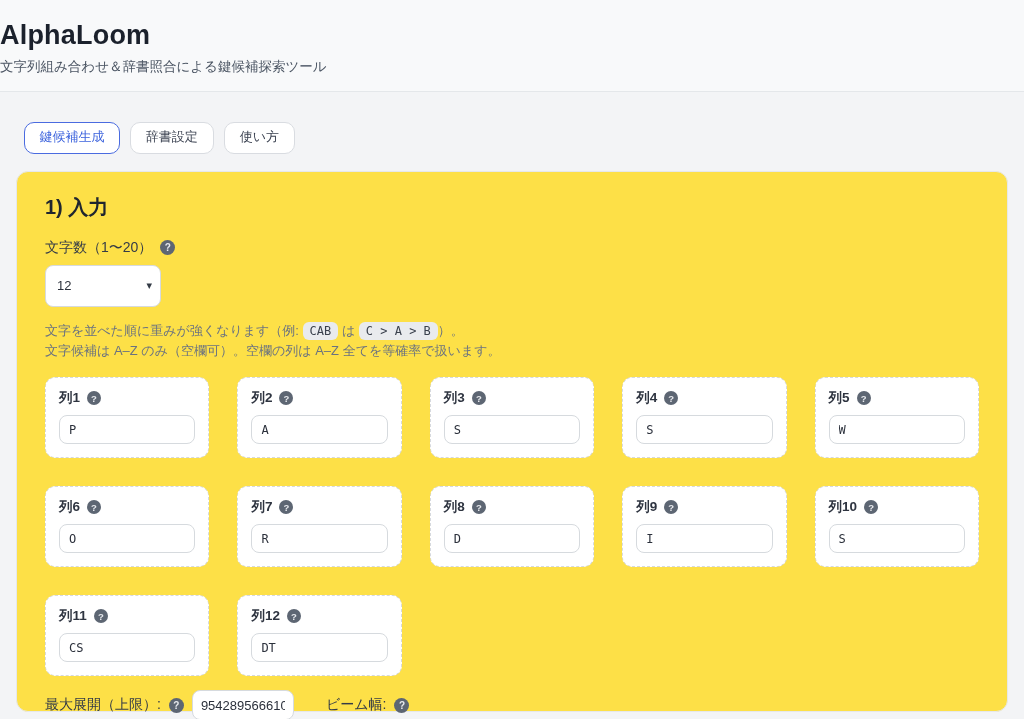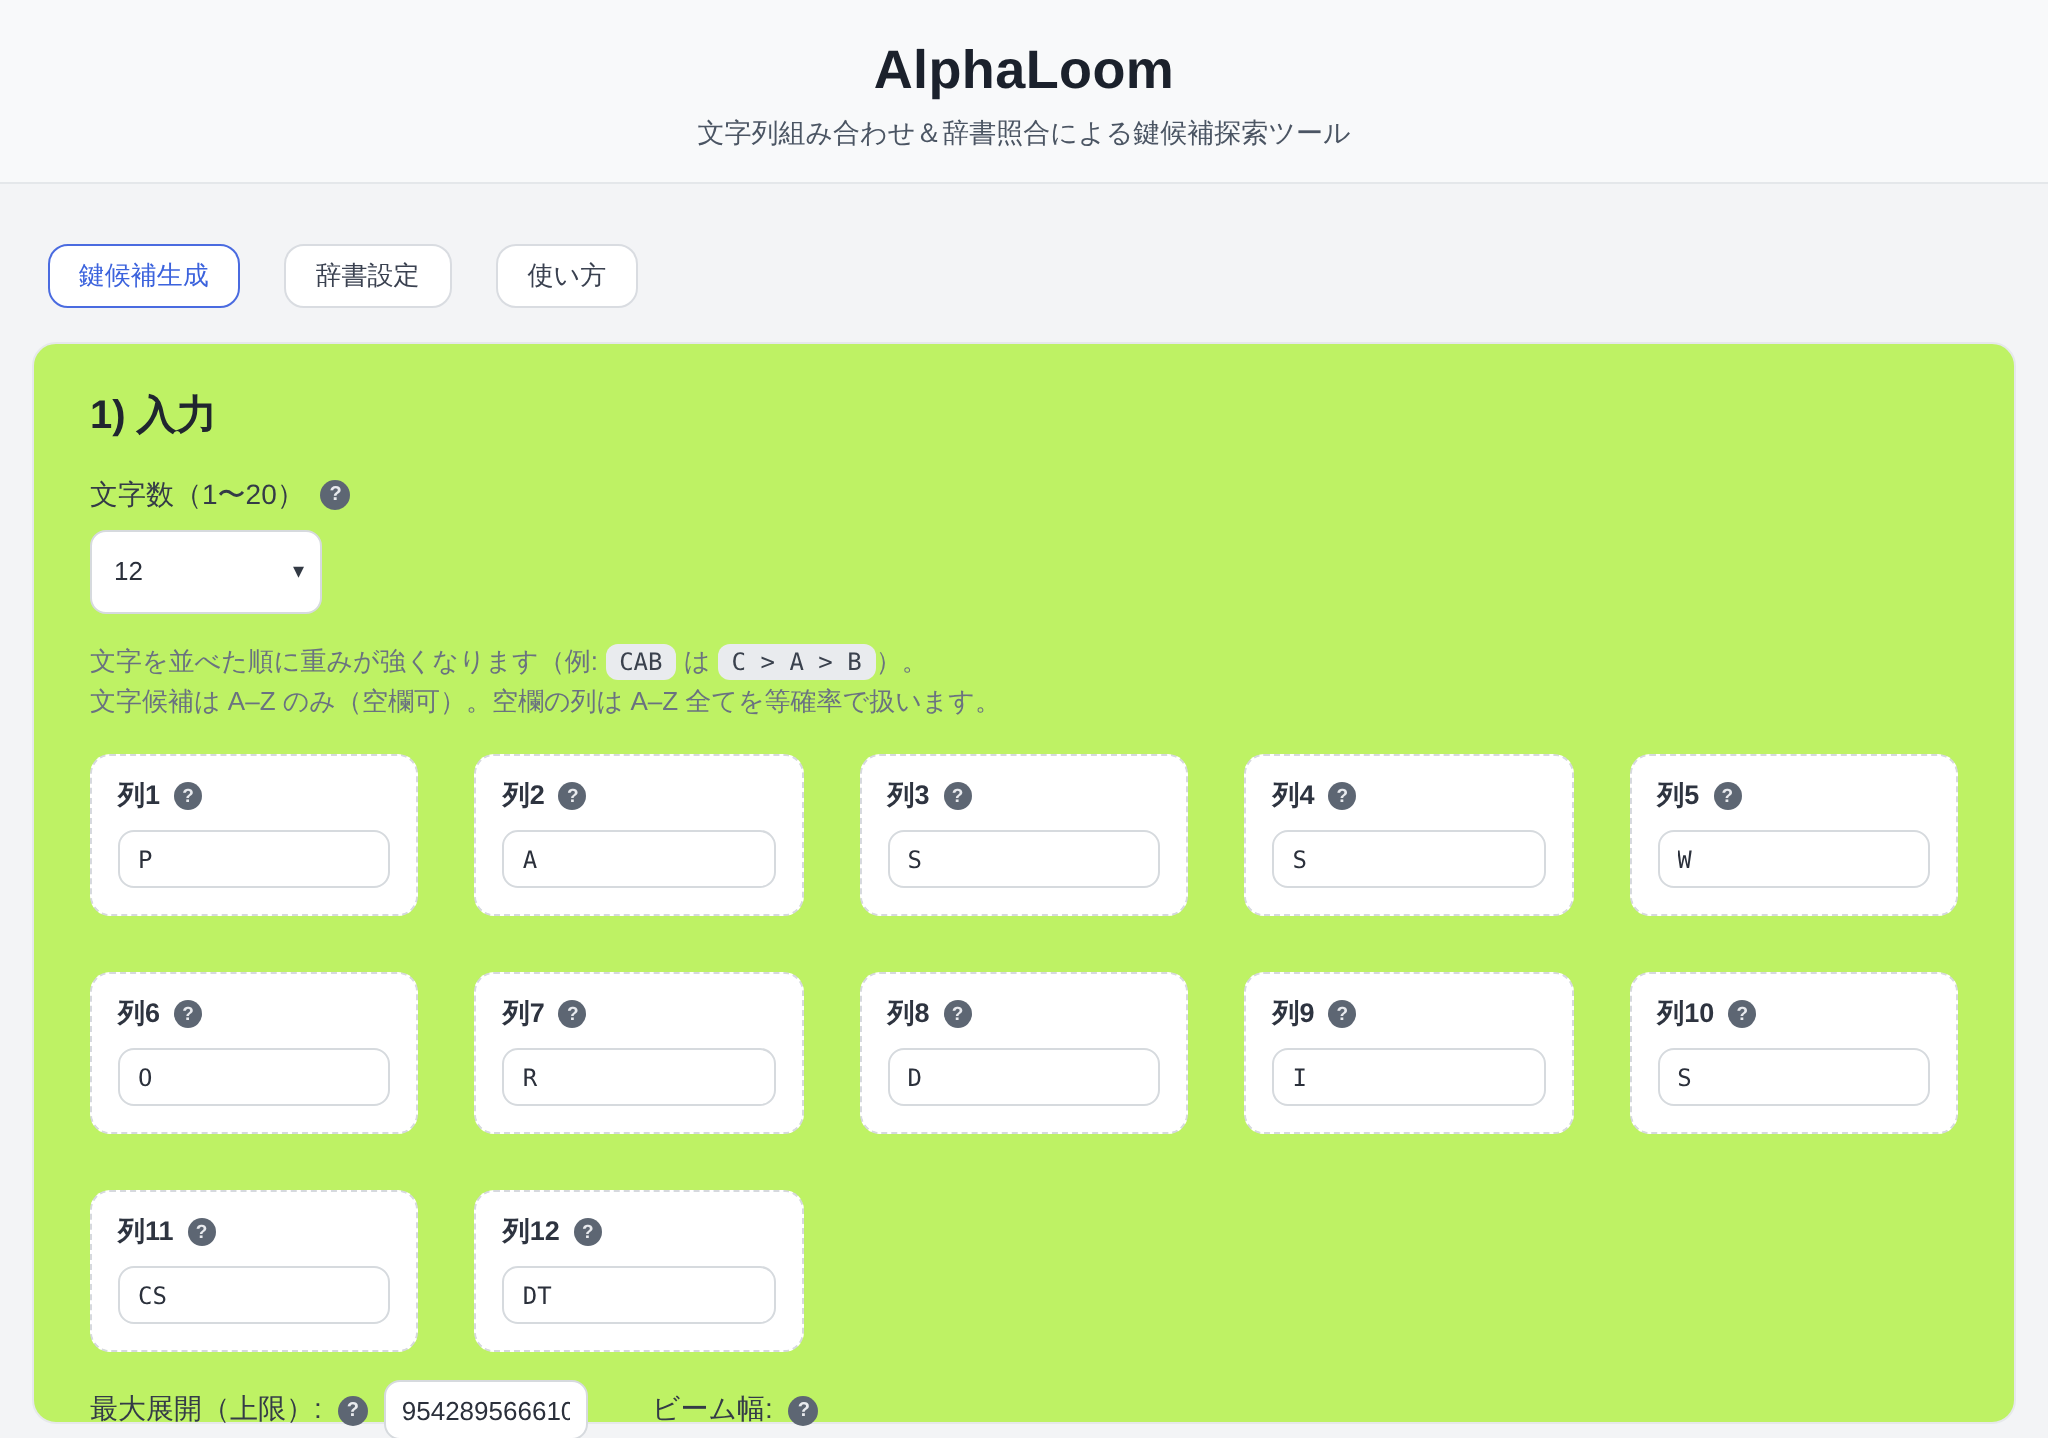--- a/index.html
+++ b/index.html
@@ -9,60 +9,61 @@
     background: #f3f4f6;
     color: #1f2430;
     height: 719px;
     overflow: hidden;
   }
   
   .app-header {
     background: #f8f9fa;
     border-bottom: 1px solid #e4e7ea;
     padding: 20px 0 32px;
-    text-align: center;
+    text-align: left;
     height: 92px;
   }
   .app-title {
     font-size: 27px;
     font-weight: 700;
     color: #1b212c;
     letter-spacing: 0.2px;
   }
   .app-subtitle {
     margin-top: 7px;
     font-size: 13.5px;
     color: #4b5563;
   }
   
   .tab-bar {
     display: flex;
-    gap: 22px;
+    gap: 10px;
     margin: 30px 0 0 24px;
+    font-family: Liberation Mono, monospace;
   }
   .tab {
     appearance: none;
     background: #ffffff;
     border: 1px solid #d9dce1;
     border-radius: 10px;
     padding: 7px 15px;
     font-size: 13px;
     color: #3a4150;
     font-family: inherit;
     cursor: pointer;
     line-height: 1.2;
   }
   .tab.active {
     border: 1.6px solid #4a6be0;
     color: #3c63dd;
     padding: 6.4px 14.4px;
   }
   
   .card {
-    background: #bef264;
+    background: #fde047;
     border: 1px solid #e6e8eb;
     border-radius: 12px;
     margin: 17px 16px 0;
     padding: 22px 28px 18px;
     height: 541px;
   }
   .section-heading {
     font-size: 20px;
     font-weight: 700;
     color: #20262f;

